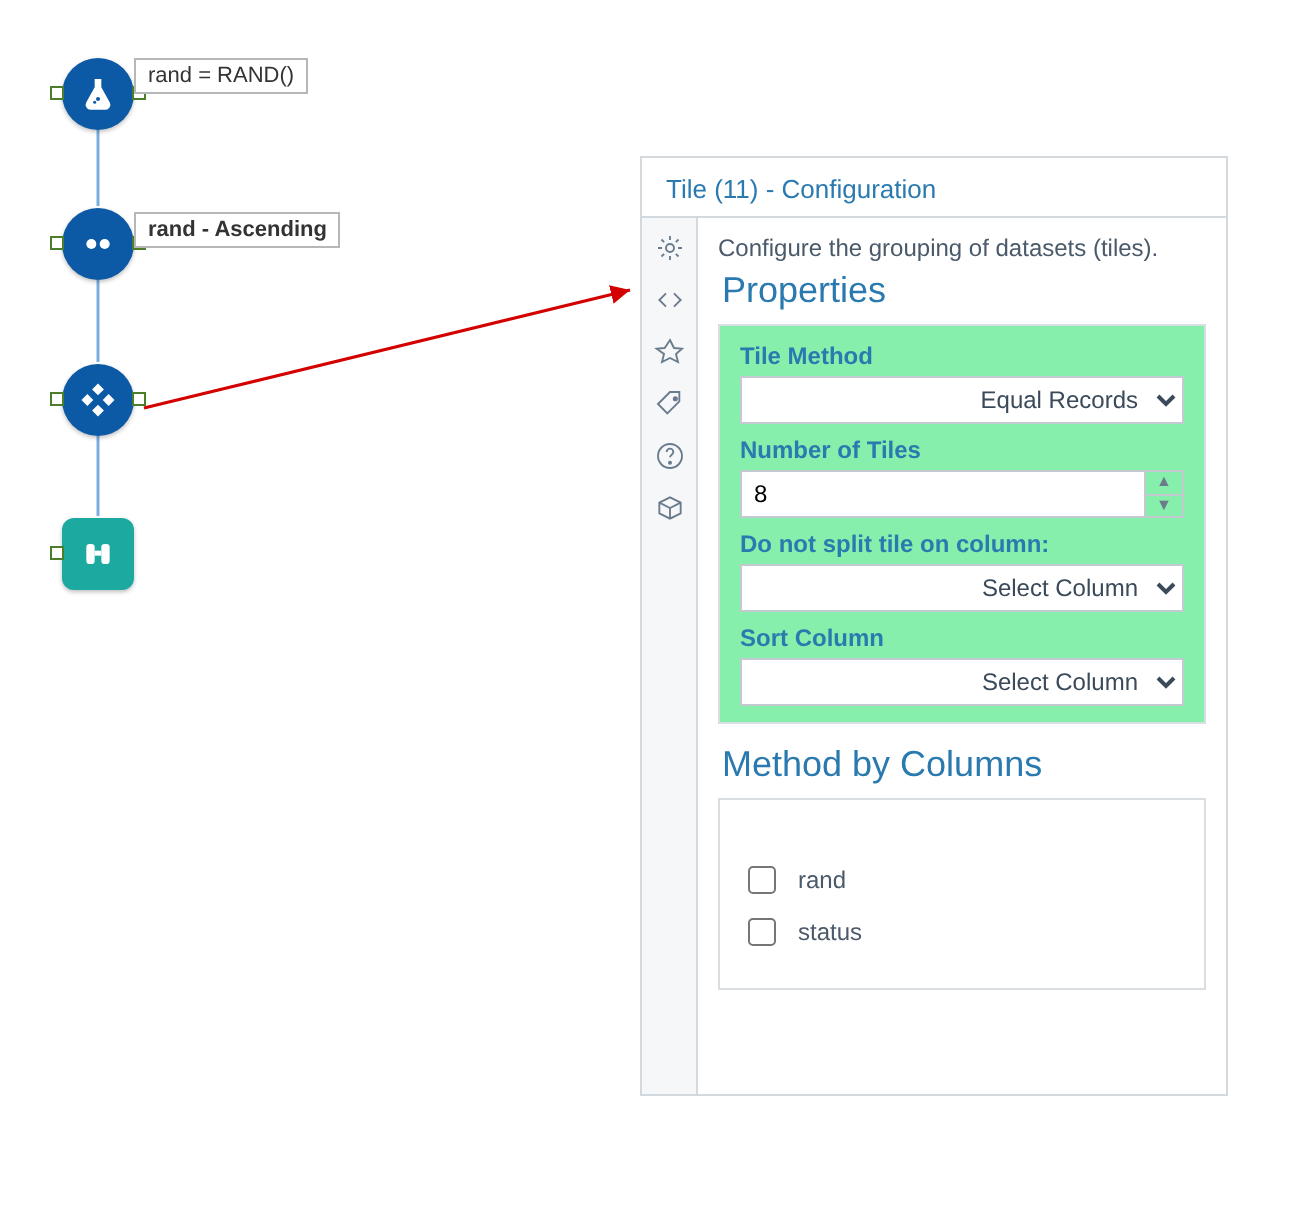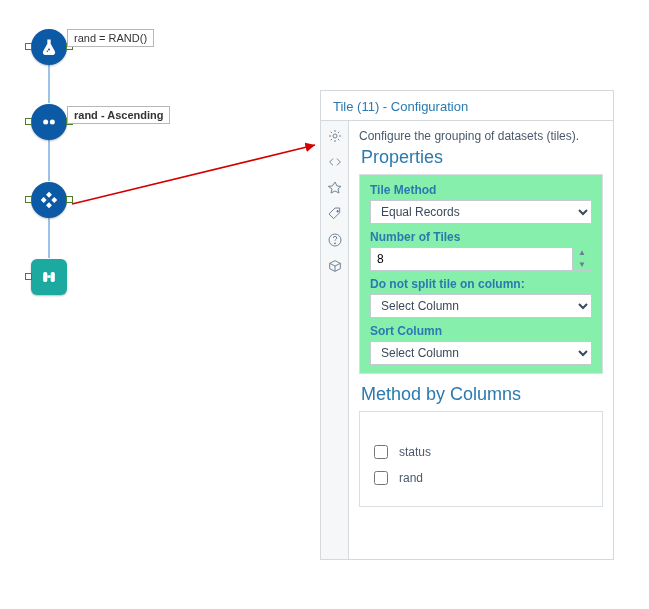--- a/index.html
+++ b/index.html
@@ -45,21 +45,21 @@
     border: 1px solid #b7b7b7;
     padding: 2px 6px;
     font-size: 11px;
     color: #333;
     white-space: nowrap;
   }
 
   
   .panel {
     position: absolute;
-    left: 320px; top: 90px;
+    left: 320px; top: 78px;
     width: 294px; height: 470px;
     border: 1px solid #d4d9de;
     background: #fff;
     display: flex; flex-direction: column;
   }
   .panel-title {
     padding: 8px 12px 6px 12px;
     color: #2a7ab0;
     font-size: 13px;
     border-bottom: 1px solid #d4d9de;
@@ -114,20 +114,21 @@
   }
   .field-label:first-child { margin-top: 0; }
   .sel {
     width: 100%;
     height: 24px;
     border: 1px solid #c3cad1;
     background: #fff;
     padding: 2px 6px;
     font-size: 12px;
     color: #3a4a5a;
+    text-align: right;
   }
   .num-wrap { display: flex; height: 24px; }
   .num-wrap input {
     flex: 1;
     border: 1px solid #c3cad1;
     border-right: none;
     padding: 2px 6px;
     font-size: 12px;
   }
   .spinner {
@@ -289,22 +290,22 @@
         <select class="sel" style="margin-bottom:4px;">
           <option>Select Column</option>
         </select>
       </div>
 
       <div class="section-title">Method by Columns</div>
       <div class="group-box">
         <div style="height:14px;"></div>
         <div class="check-row">
           <input type="checkbox" style="">
-          <span>status</span>
+          <span>rand</span>
         </div>
         <div class="check-row">
           <input type="checkbox" style="">
-          <span>rand</span>
+          <span>status</span>
         </div>
       </div>
     </div>
   </div>
 </div>
 
 </body></html>

